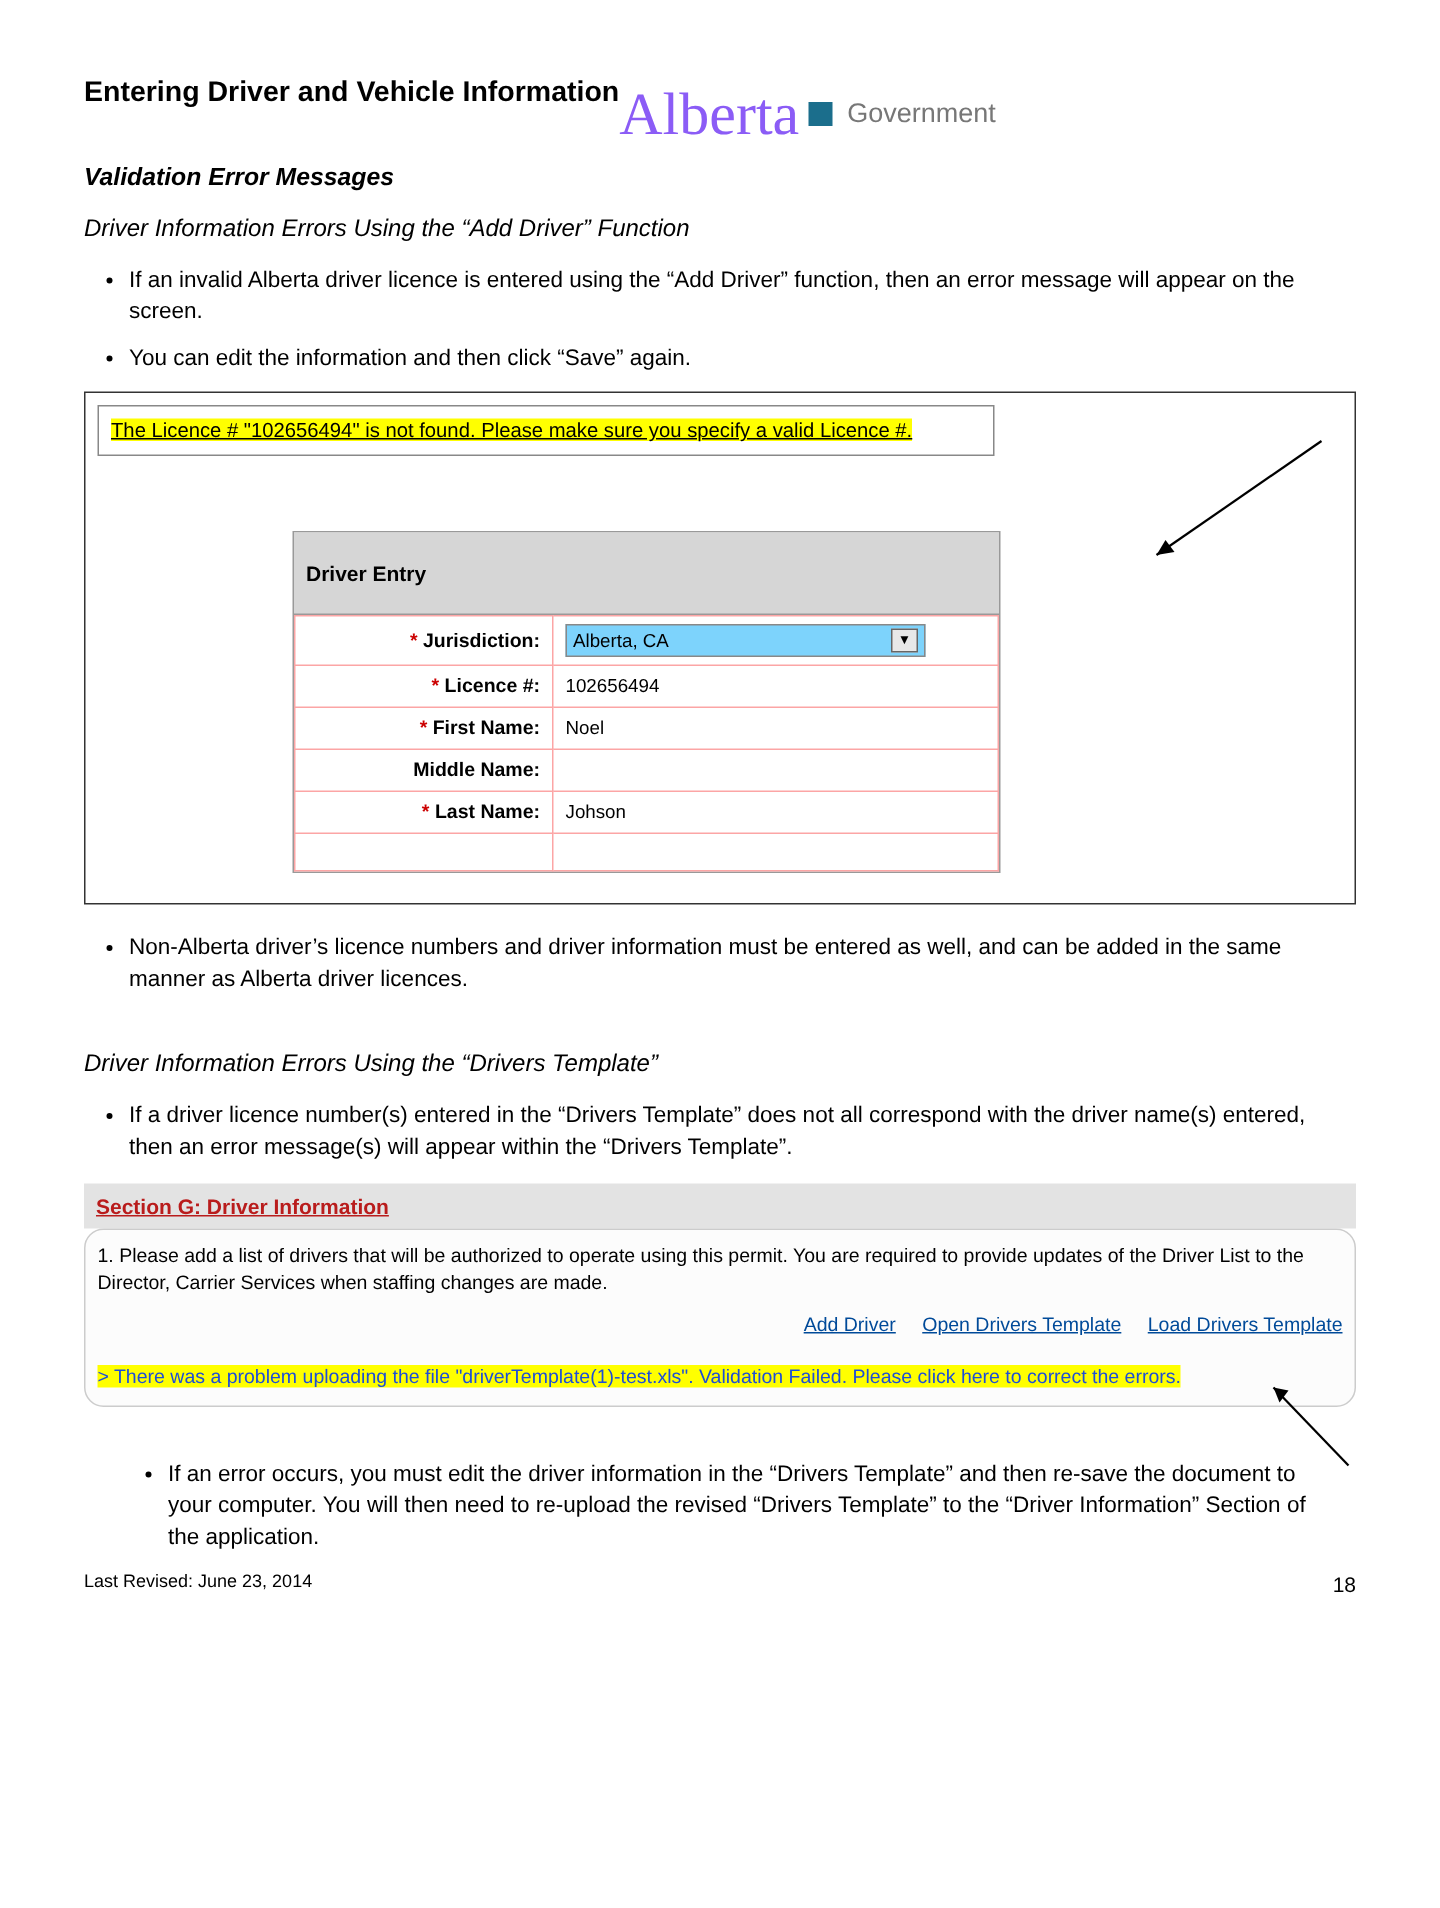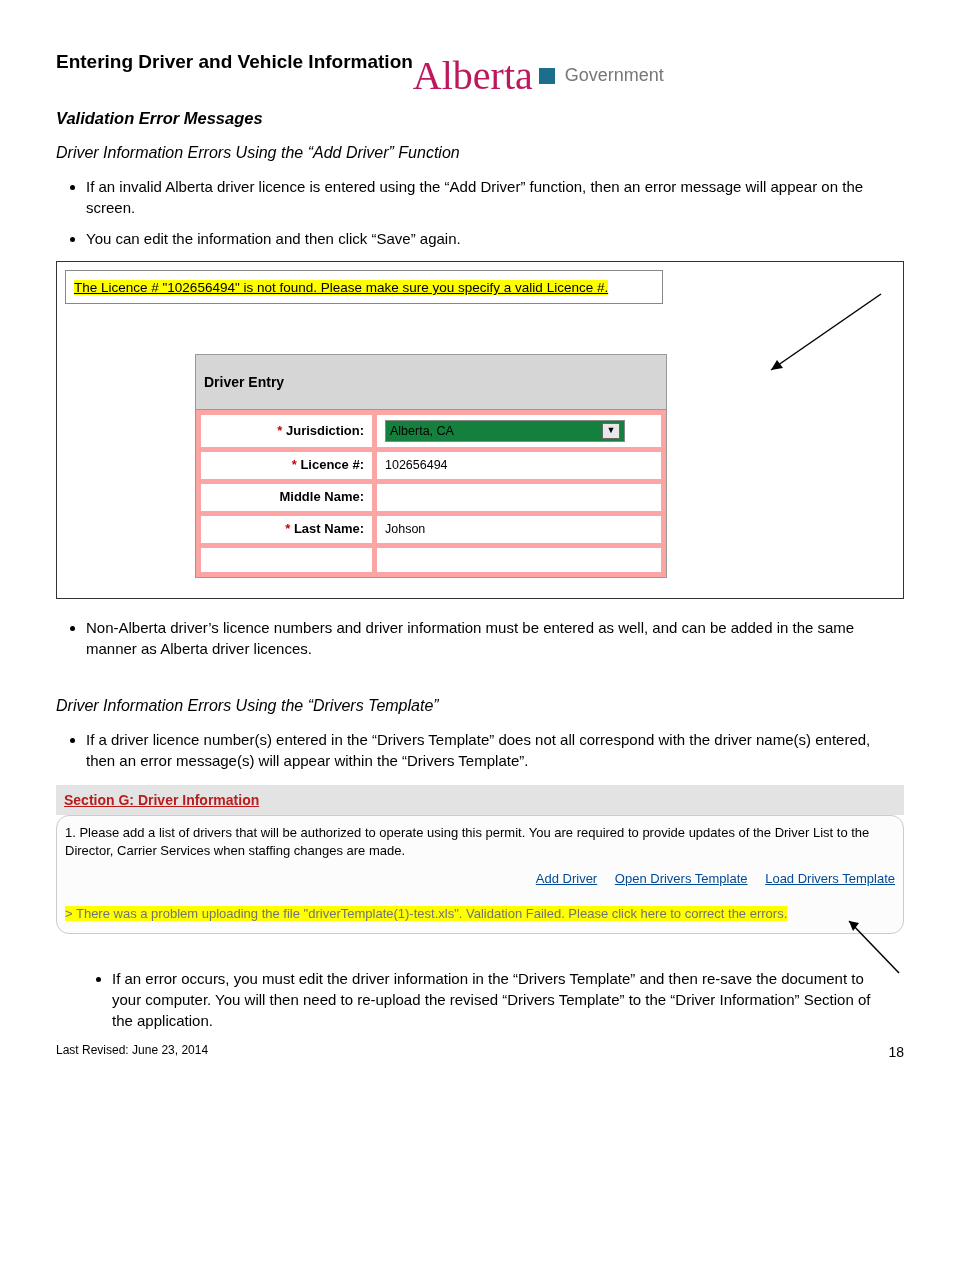--- a/index.html
+++ b/index.html
@@ -8,49 +8,49 @@
     color: #000;
     margin: 0;
     padding: 50px 56px 30px 56px;
     width: 848px;
     position: relative;
     line-height: 1.3;
   }
   .header-row { display: flex; align-items: flex-start; }
   .page-title { font-weight: bold; font-size: 19px; margin: 0 0 14px 0; }
   .logo-block { display:flex; align-items:center; gap:4px; }
-  .logo-text { font-family: 'Brush Script MT', cursive; font-size: 40px; color:#be185d; position:relative; }
+  .logo-text { font-family: 'Brush Script MT', cursive; font-size: 40px; color:#8b5cf6; position:relative; }
   .logo-bar { display:inline-block; width:16px; height:16px; background:#1b6e8c; vertical-align:middle; margin-left:2px;}
   .gov-text { color:#777; font-size:18px; margin-left:6px;}
   .subhead1 { font-weight: bold; font-style: italic; font-size:16.5px; margin: 6px 0 14px 0; }
   .subhead2 { font-style: italic; font-size:16px; margin: 6px 0 12px 0; }
   ul.bullets { margin: 6px 16px 12px 30px; padding:0; }
   ul.bullets li { margin-bottom: 10px; line-height:1.4; }
 
   .figure-box { border:1px solid #333; margin: 8px 0 18px 0; padding: 8px 8px 14px 8px; position:relative; background:#fff;}
   .error-msg-outer { border:1px solid #888; padding:6px 8px; width:580px; background:#fff;}
   .hl { background:#ffff00; text-decoration: underline; color:#000; font-size:13.5px;}
   .arrow-svg { position:absolute; }
 
   .panel { width:470px; margin:50px 0 6px 130px; border:1px solid #999;}
   .panel-title { background:#d6d6d6; padding:18px 8px; font-weight:bold; font-size:14px; border-bottom:1px solid #999;}
   .form-table { border-collapse:collapse; width:100%; }
-  .form-table td { border:5px solid #fca5a5; padding:5px 8px; font-size:13px; }
+  .form-table td { border:1px solid #fca5a5; padding:5px 8px; font-size:13px; }
   .form-table td.lbl { text-align:right; font-weight:bold; width:155px; background:#fff;}
   .req { color:#c00; font-weight:bold; }
-  .select-sim { border:1px solid #888; padding:2px 4px; display:flex; justify-content:space-between; align-items:center; width:230px; background:#15803d; font-size:12.5px;}
+  .select-sim { border:1px solid #888; padding:2px 4px; display:flex; justify-content:space-between; align-items:center; width:230px; background:#7dd3fc; font-size:12.5px;}
   .select-arrow { width:16px; height:14px; border:1px solid #666; background:#e8e8e8; display:flex; align-items:center; justify-content:center; font-size:9px;}
   .inp-sim { font-size:12.5px; }
 
   .section-bar { background:#e3e3e3; padding:6px 8px; font-weight:bold; color:#b91c1c; text-decoration:underline; font-size:14px; margin-top:14px;}
   .section-body { border:1px solid #ccc; padding:8px 8px 10px 8px; font-size:13px; background:#fcfcfc;}
   .link-row { text-align:right; margin:12px 0 16px 0; }
   .alink { color:#004a99; text-decoration:underline; margin-left:14px; cursor:pointer;}
   .upload-err { font-size:13px; }
-  .upload-err .hl2 { background:#ffff00; color:#737373; }
+  .upload-err .hl2 { background:#ffff00; color:#1d4ed8; }
 
   .footer { position:absolute; bottom:12px; left:56px; right:56px; font-size:12px; display:flex; justify-content:space-between;}
   .page-num { font-size:14px;}
 </style>
 </head>
 <body>
 
 
 
 <div class="header-row">
@@ -88,20 +88,24 @@
           <td>
             <div class="select-sim">
               <span class="inp-sim">Alberta, CA</span>
               <span class="select-arrow">▼</span>
             </div>
           </td>
           </tr>
       <tr>
             <td class="lbl"><span class="req">*</span> <span>Licence #:</span></td>
           <td><span class="inp-sim">102656494</span></td>
+          </tr>
+      <tr>
+            <td class="lbl"><span class="req">*</span> <span>First Name:</span></td>
+          <td><span class="inp-sim">Noel</span></td>
           </tr>
       <tr>
             <td class="lbl"><span>Middle Name:</span></td>
           <td><span class="inp-sim"></span></td>
           </tr>
       <tr>
             <td class="lbl"><span class="req">*</span> <span>Last Name:</span></td>
           <td><span class="inp-sim">Johson</span></td>
           </tr>
       <tr>

